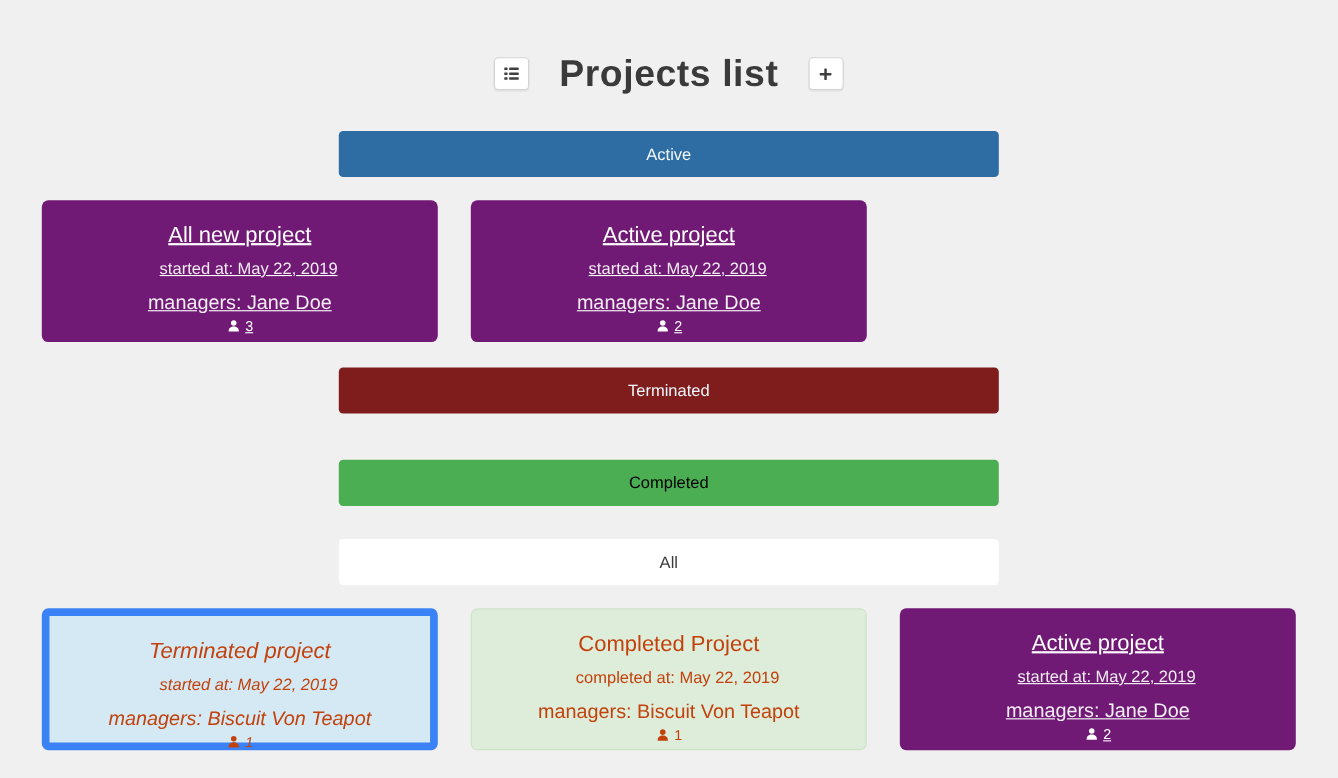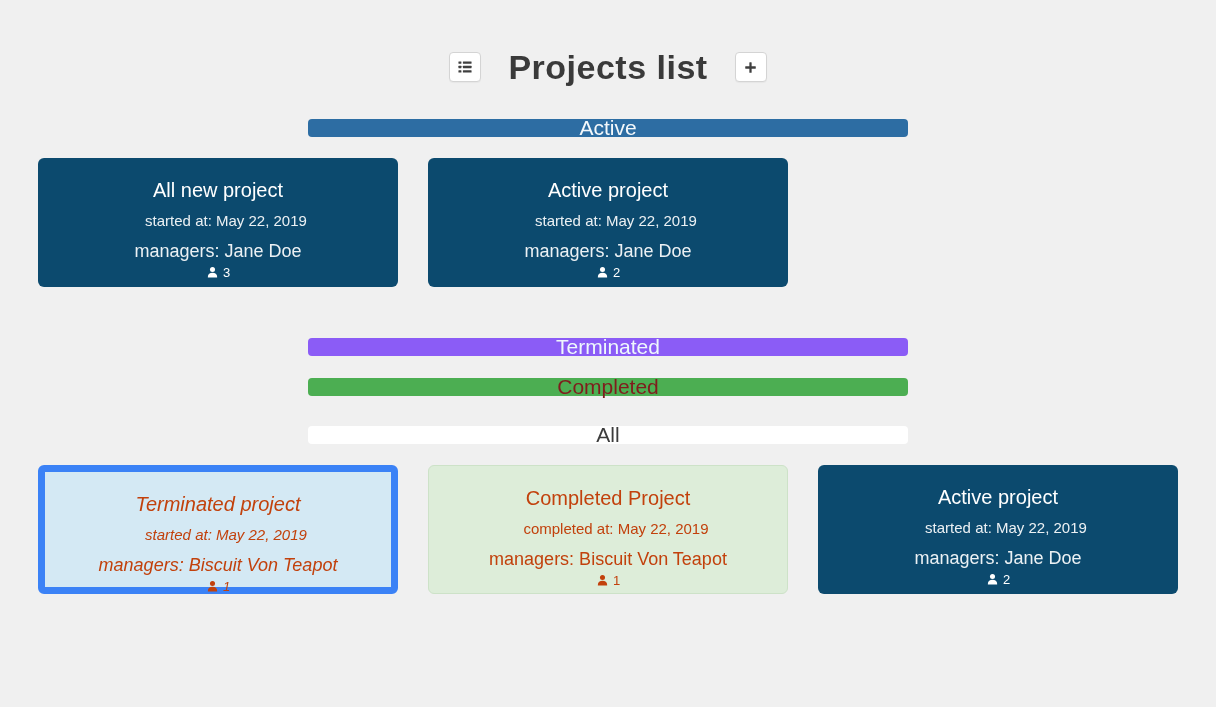--- a/index.html
+++ b/index.html
@@ -36,53 +36,54 @@
     justify-content: center;
     cursor: pointer;
     box-shadow: 0 1px 1px rgba(0,0,0,0.04);
     padding: 0;
   }
   .icon-btn svg { display: block; }
 
   
   .bar {
     width: 600px;
-    height: 18px;
+    height: 42px;
     margin: 0 auto;
     border-radius: 4px;
     display: flex;
     align-items: center;
     justify-content: center;
-    font-size: 21px;
+    font-size: 15px;
     cursor: pointer;
     user-select: none;
   }
   .bar-active     { margin-top: 31px; background: #2d6da3; color: #f4f8fb; }
-  .bar-terminated { margin-top: 51px; background: #8b5cf6; color: #eef8fc; }
-  .bar-completed  { margin-top: 22px; background: #4cae52; color: #7f1d1d; }
+  .bar-terminated { margin-top: 23px; background: #7f1d1d; color: #eef8fc; }
+  .bar-completed  { margin-top: 42px; background: #4cae52; color: #000000; }
   .bar-all        { margin-top: 30px; background: #ffffff; color: #3c3c3c; text-align: center; }
 
   
   .cards-grid {
     width: 1140px;
     margin: 21px auto 0 auto;
     display: grid;
     grid-template-columns: repeat(3, 360px);
     column-gap: 30px;
   }
   .card {
     height: 129px;
     border-radius: 6px;
     text-align: center;
     padding-top: 20px;
     cursor: pointer;
   }
   .card-blue {
-    background: #0c4a6e;
+    background: #701a75;
     color: #ffffff;
+    text-decoration: underline;
   }
   .card-lightblue {
     background: #d4e9f4;
     border: 7px solid #3b82f6;
     color: #c2410c;
     font-style: italic;
   }
   .card-lightgreen {
     background: #ddedd9;
     border: 1px solid #cde2c8;

